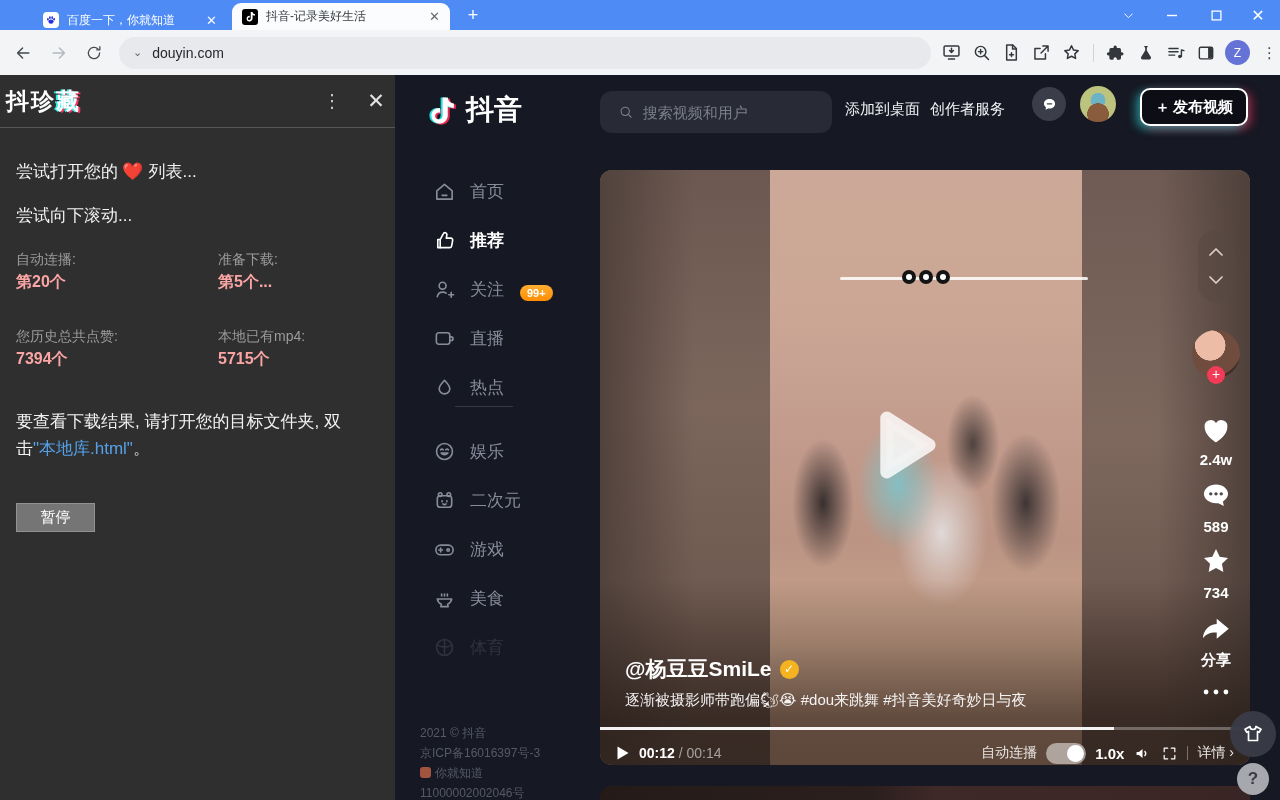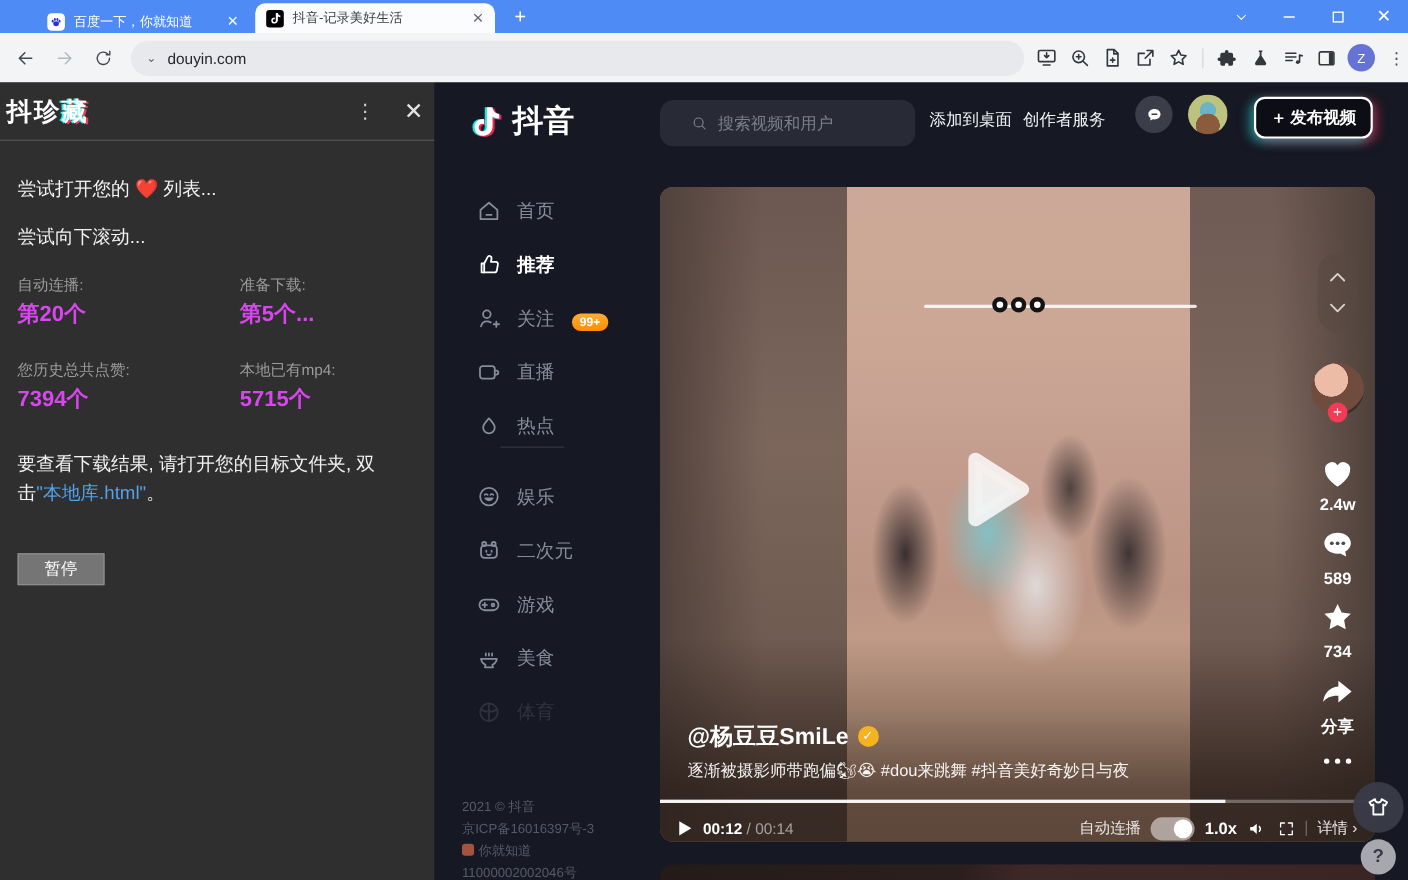--- a/index.html
+++ b/index.html
@@ -31,30 +31,30 @@
 
 
 .ext{position:absolute;left:0;top:75px;width:395px;height:725px;background:#2f2f2f;color:#ececec}
 .ext-header{height:53px;border-bottom:1px solid #565656;display:flex;align-items:center;padding:0 6px}
 .ext-title{font-size:23px;font-weight:bold;color:#fff;letter-spacing:2px}
 .glitch{text-shadow:-2px 0 #25f4ee,2px 1px #ec3a5e}
 .ext-kebab{margin-left:auto;color:#cfcfcf;font-size:18px;width:26px;text-align:center}
 .ext-close{color:#e4e4e4;font-size:21px;width:26px;text-align:center;margin-left:18px}
 .e-p{position:absolute;left:16px;font-size:17px;color:#f2f2f2}
 .e-lab{position:absolute;font-size:14px;color:#9b9b9b}
-.e-val{position:absolute;font-size:20px;font-weight:bold;color:#d946ef}
+.e-val{position:absolute;font-size:16px;font-weight:bold;color:#fca5a5}
 .e-note{position:absolute;left:16px;top:333px;width:364px;font-size:17px;line-height:27px;color:#f2f2f2}
 .e-link{color:#55a1e8}
 .e-btn{position:absolute;left:16px;top:428px;width:79px;height:29px;background:#757575;border:1px solid #929292;color:#fff;font-size:15px;font-family:inherit}
 
 
 .dy{position:absolute;left:395px;top:75px;width:885px;height:725px;background:#161823;overflow:hidden}
 .dy-logo{position:absolute;left:32px;top:16px;display:flex;align-items:center;gap:9px;color:#fff;font-size:28px;font-weight:bold}
 .glow{filter:drop-shadow(-2px 0 rgba(37,244,238,.9)) drop-shadow(2px 1px rgba(254,44,85,.9))}
-.dy-search{position:absolute;left:205px;top:16px;width:232px;height:42px;background:#282a35;border-radius:12px;display:flex;align-items:center;padding:0 28px;gap:9px;color:#7b7f8c}
+.dy-search{position:absolute;left:205px;top:16px;width:232px;height:42px;background:#282a35;border-radius:12px;display:flex;align-items:center;padding:0 18px;gap:9px;color:#7b7f8c}
 .dy-search input{background:transparent;border:none;outline:none;color:#c7cad3;font-size:15px;width:100%;font-family:inherit}
 .dy-search input::placeholder{color:#7b7f8c}
 .dy-navlink{position:absolute;top:25px;font-size:15px;color:#f1f2f6}
 .dy-msg{position:absolute;left:637px;top:12px;width:34px;height:34px;border-radius:50%;background:#3b3d49;display:flex;align-items:center;justify-content:center}
 .dy-avatar{position:absolute;left:685px;top:11px;width:36px;height:36px;border-radius:50%;background:radial-gradient(circle at 50% 78%,#8a5b3c 0 32%,transparent 33%),radial-gradient(circle at 50% 40%,#6db3c6 0 26%,transparent 27%),#bcc37e}
 .dy-pub{position:absolute;left:745px;top:13px;width:108px;height:38px;border:2px solid #fff;border-radius:10px;background:#0c0d15;color:#fff;font-weight:bold;font-size:15px;display:flex;align-items:center;justify-content:center;gap:3px;box-shadow:-4px 3px 10px rgba(37,244,238,.5),4px 3px 10px rgba(254,44,85,.5)}
 
 .menu{position:absolute;left:0;top:79px;width:185px}
 .mi{display:flex;align-items:flex-end;gap:14px;height:49px;padding-left:38px;color:#878c9b;font-size:17px}
 .mi svg{width:23px;height:23px;flex:0 0 auto}

